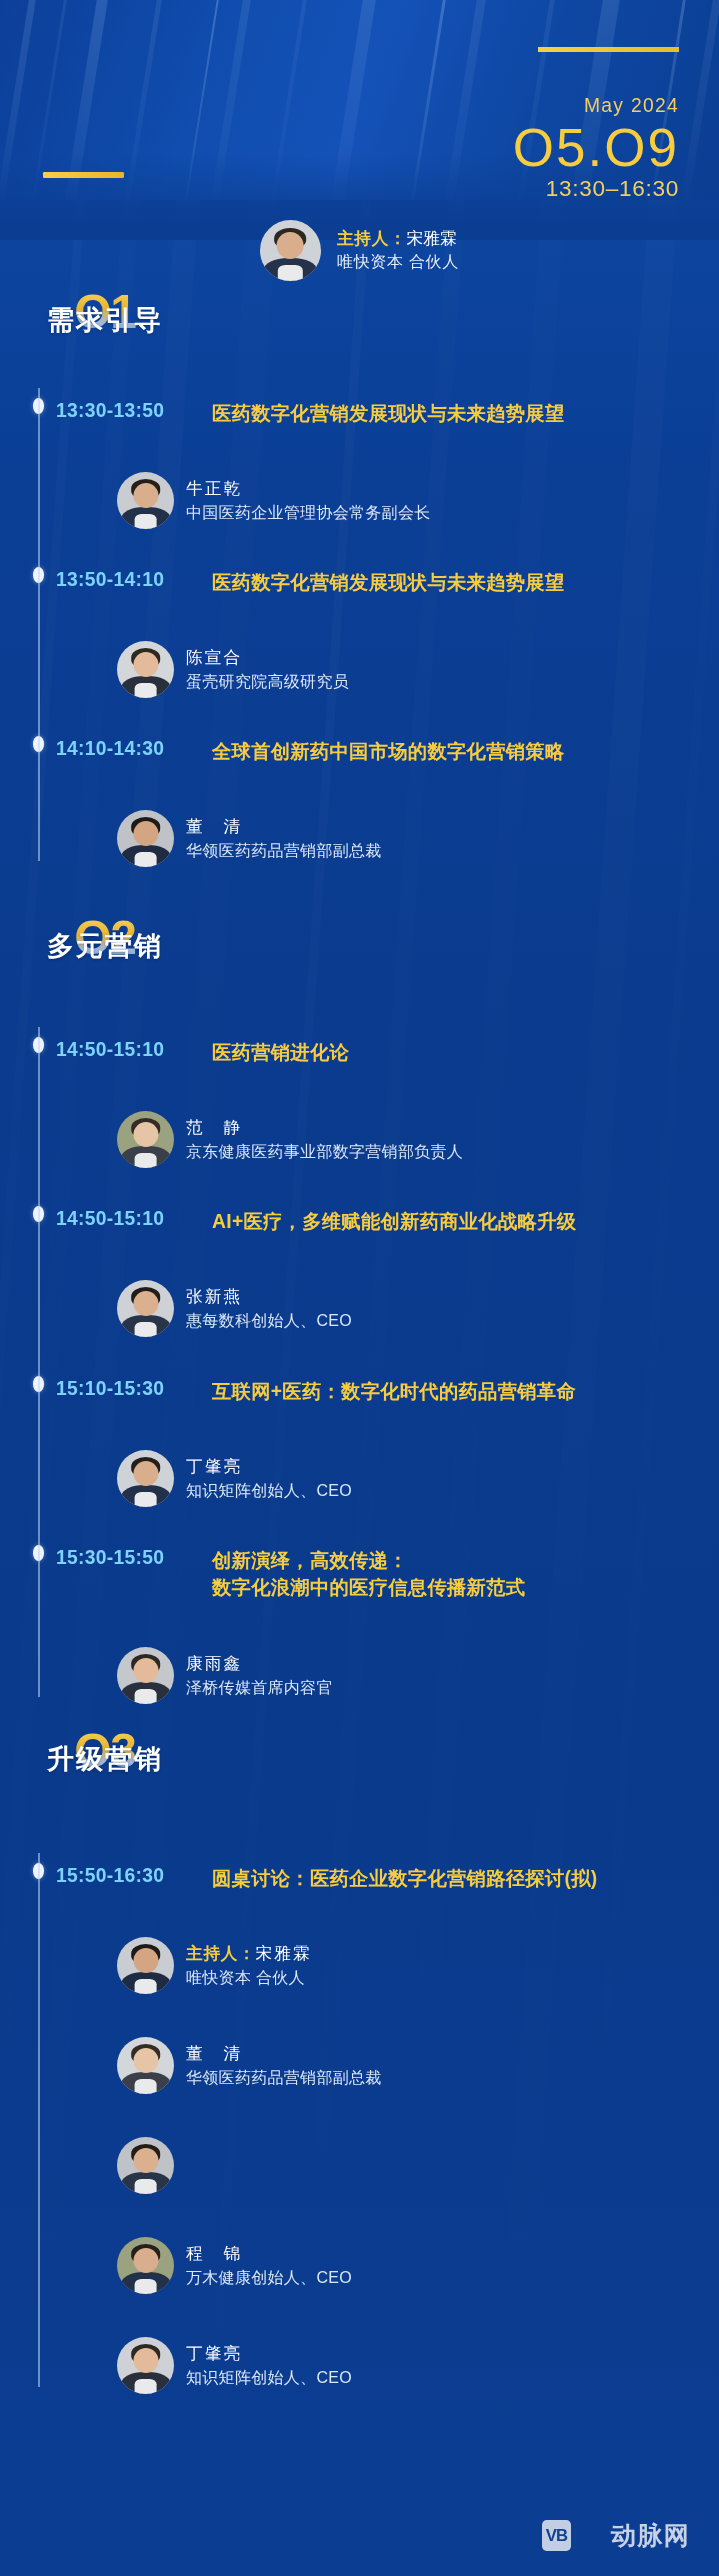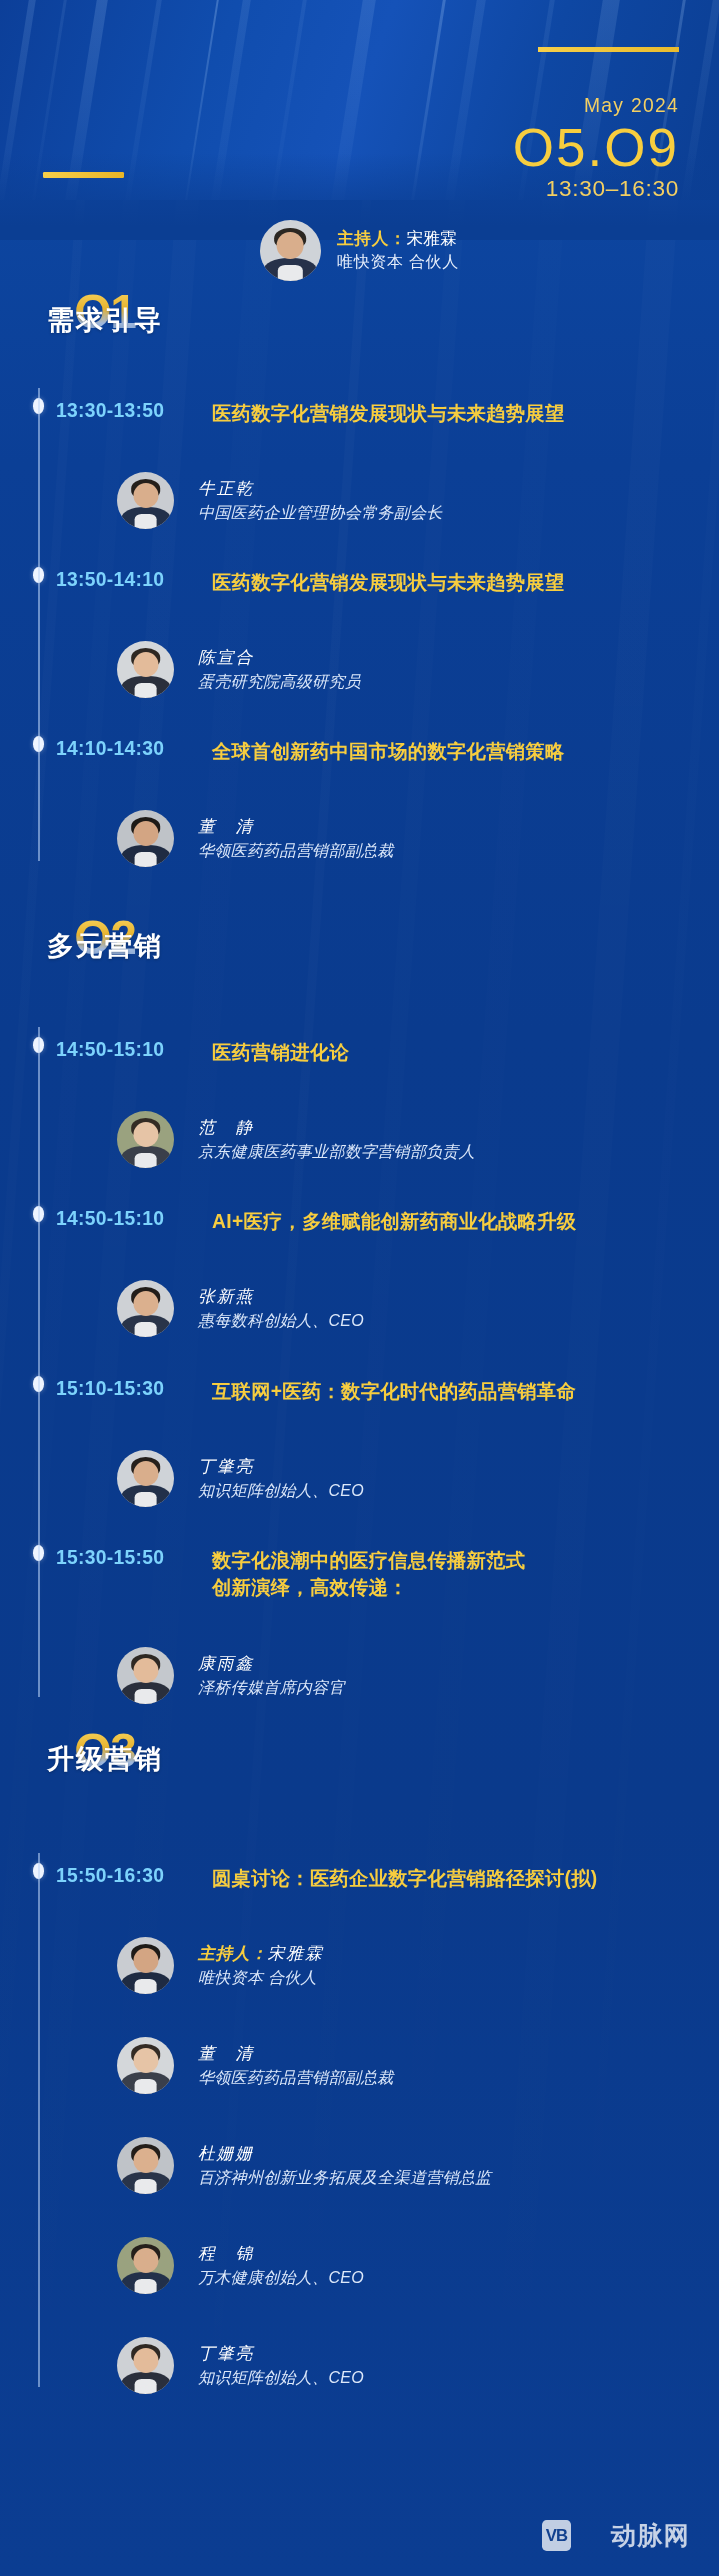--- a/index.html
+++ b/index.html
@@ -63,21 +63,21 @@
        background:#eef4ff;box-shadow:0 0 5.3px rgba(255,255,255,.35);}
 
   
   .item{position:absolute;left:0;width:719px;}
   .item-time{position:absolute;left:56px;top:0;font-size:19.3px;font-weight:bold;
     color:#7dd3fc;letter-spacing:0.3px;white-space:nowrap;}
   .item-title{position:absolute;left:212px;top:0;font-size:19.3px;font-weight:bold;
     color:#f7cd3f;letter-spacing:0.3px;line-height:1.42;}
   .speaker{position:absolute;display:flex;align-items:center;}
   .avatar{width:57px;height:57px;border-radius:50%;overflow:hidden;flex:0 0 auto;}
-  .spk-text{margin-left:24px;line-height:1.45;font-style:italic;}
+  .spk-text{margin-left:12px;line-height:1.45;}
   .spk-name{font-size:16.7px;color:#fff;letter-spacing:2px;}
   .spk-name .kicker{color:#f7cd3f;font-weight:bold;letter-spacing:0.7px;}
   .spk-org{font-size:16px;color:#dce8fa;letter-spacing:0.3px;}
 
   
   .ph{width:100%;height:100%;position:relative;}
   .ph .bgc{position:absolute;inset:0;}
   .ph .head{position:absolute;left:50%;top:20%;width:44%;height:44%;border-radius:50%;
             transform:translateX(-50%);}
   .ph .hair{position:absolute;left:50%;top:13%;width:52%;height:34%;
@@ -294,22 +294,22 @@
         </div>
       </div>
       <div class="spk-text">
         <div class="spk-name">丁肇亮</div>
         <div class="spk-org">知识矩阵创始人、CEO</div>
       </div>
     </div>
     <div class="item" style="top: 1547px;">
       <div class="item-time">15:30-15:50</div>
       <div class="item-title">
+        <div>创新演绎，高效传递：</div>
         <div>数字化浪潮中的医疗信息传播新范式</div>
-        <div>创新演绎，高效传递：</div>
       </div>
     </div>
     <div class="dot" style="top: 1545px;"></div>
     <div class="speaker" style="top: 1647px; left: 117px;">
       <div class="avatar">
         <div class="ph">
           <div class="bgc" style="background:#c4c8cd"></div>
           <div class="body" style="background:#2a2f3c"></div>
           <div class="shirt"></div>
           <div class="hair" style="background:#2e2823"></div>
@@ -364,24 +364,20 @@
     </div>
     <div class="speaker" style="top: 2137px; left: 117px;">
       <div class="avatar">
         <div class="ph">
           <div class="bgc" style="background:#bfc3c8"></div>
           <div class="body" style="background:#293449"></div>
           <div class="shirt"></div>
           <div class="hair" style="background:#221d19"></div>
           <div class="head" style="background:#dbb08e"></div>
         </div>
-      </div>
-      <div class="spk-text">
-        <div class="spk-name">杜姗姗</div>
-        <div class="spk-org">百济神州创新业务拓展及全渠道营销总监</div>
       </div>
     </div>
     <div class="speaker" style="top: 2237px; left: 117px;">
       <div class="avatar">
         <div class="ph">
           <div class="bgc" style="background:#9aa27f"></div>
           <div class="body" style="background:#22304a"></div>
           <div class="shirt"></div>
           <div class="hair" style="background:#241f1b"></div>
           <div class="head" style="background:#d9ae8c"></div>

